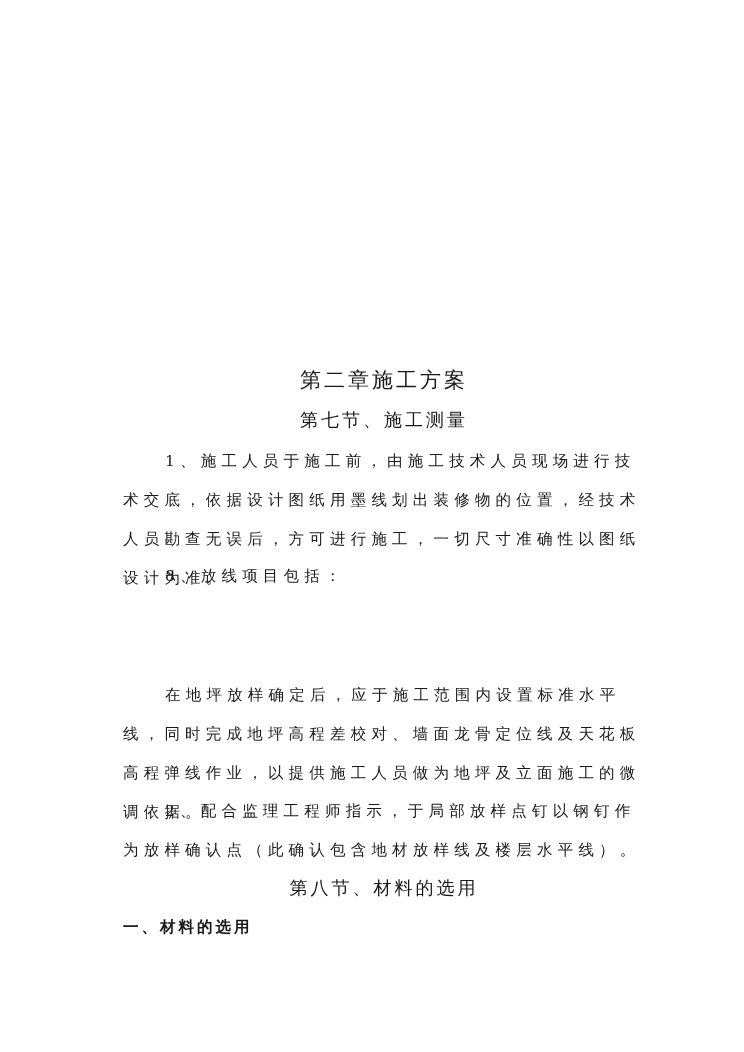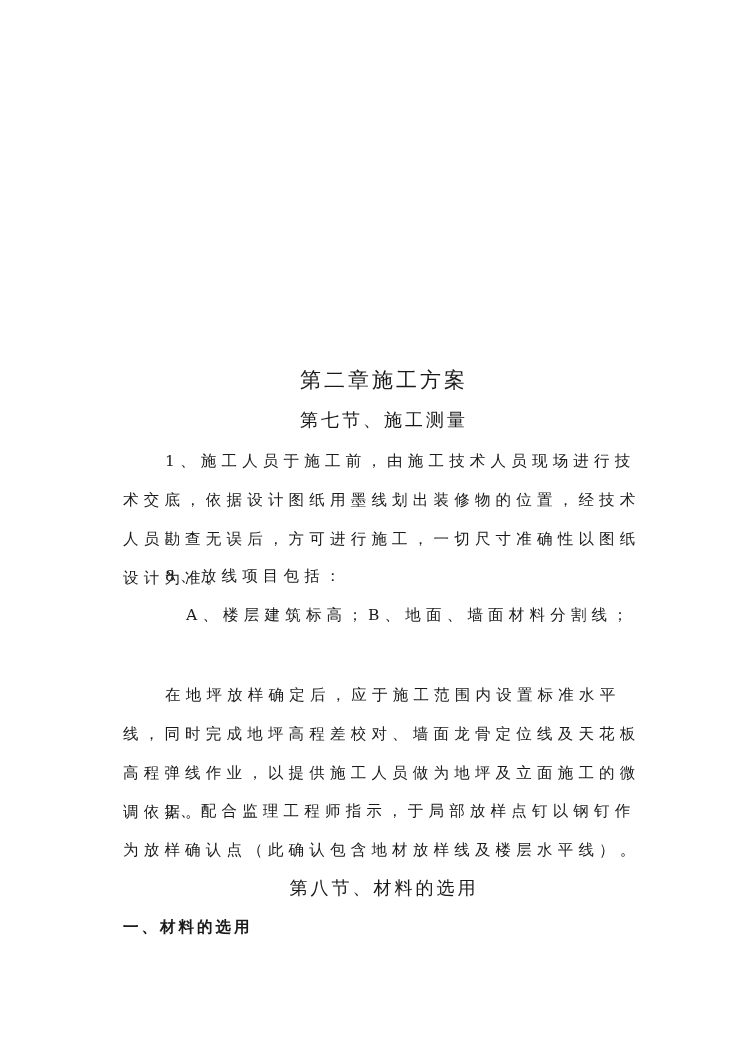--- a/index.html
+++ b/index.html
@@ -21,21 +21,20 @@
 
 <div class="page">
   <div class="chapter-title">第二章施工方案</div>
 
   <div class="section-title" style="top:408px;">第七节、施工测量</div>
 
   <p class="para indent" style="top:442px;">1、施工人员于施工前，由施工技术人员现场进行技术交底，依据设计图纸用墨线划出装修物的位置，经技术人员勘查无误后，方可进行施工，一切尺寸准确性以图纸设计为准。</p>
 
   <div class="line" style="left:153px; top:566px;">8、放线项目包括：</div>
 
-  <div class="line" style="left:174px; top:605px;">A、楼层建筑标高；B、地面、墙面材料分割线；</div>
 
 
   <p class="para indent" style="top:676px;">在地坪放样确定后，应于施工范围内设置标准水平线，同时完成地坪高程差校对、墙面龙骨定位线及天花板高程弹线作业，以提供施工人员做为地坪及立面施工的微调依据。</p>
 
   <p class="para indent" style="top:792px;">2、配合监理工程师指示，于局部放样点钉以钢钉作为放样确认点（此确认包含地材放样线及楼层水平线）。</p>
 
   <div class="section-title" style="top:876px;">第八节、材料的选用</div>
 
   <div class="subhead" style="top:917px;">一、材料的选用</div>
 </div>

